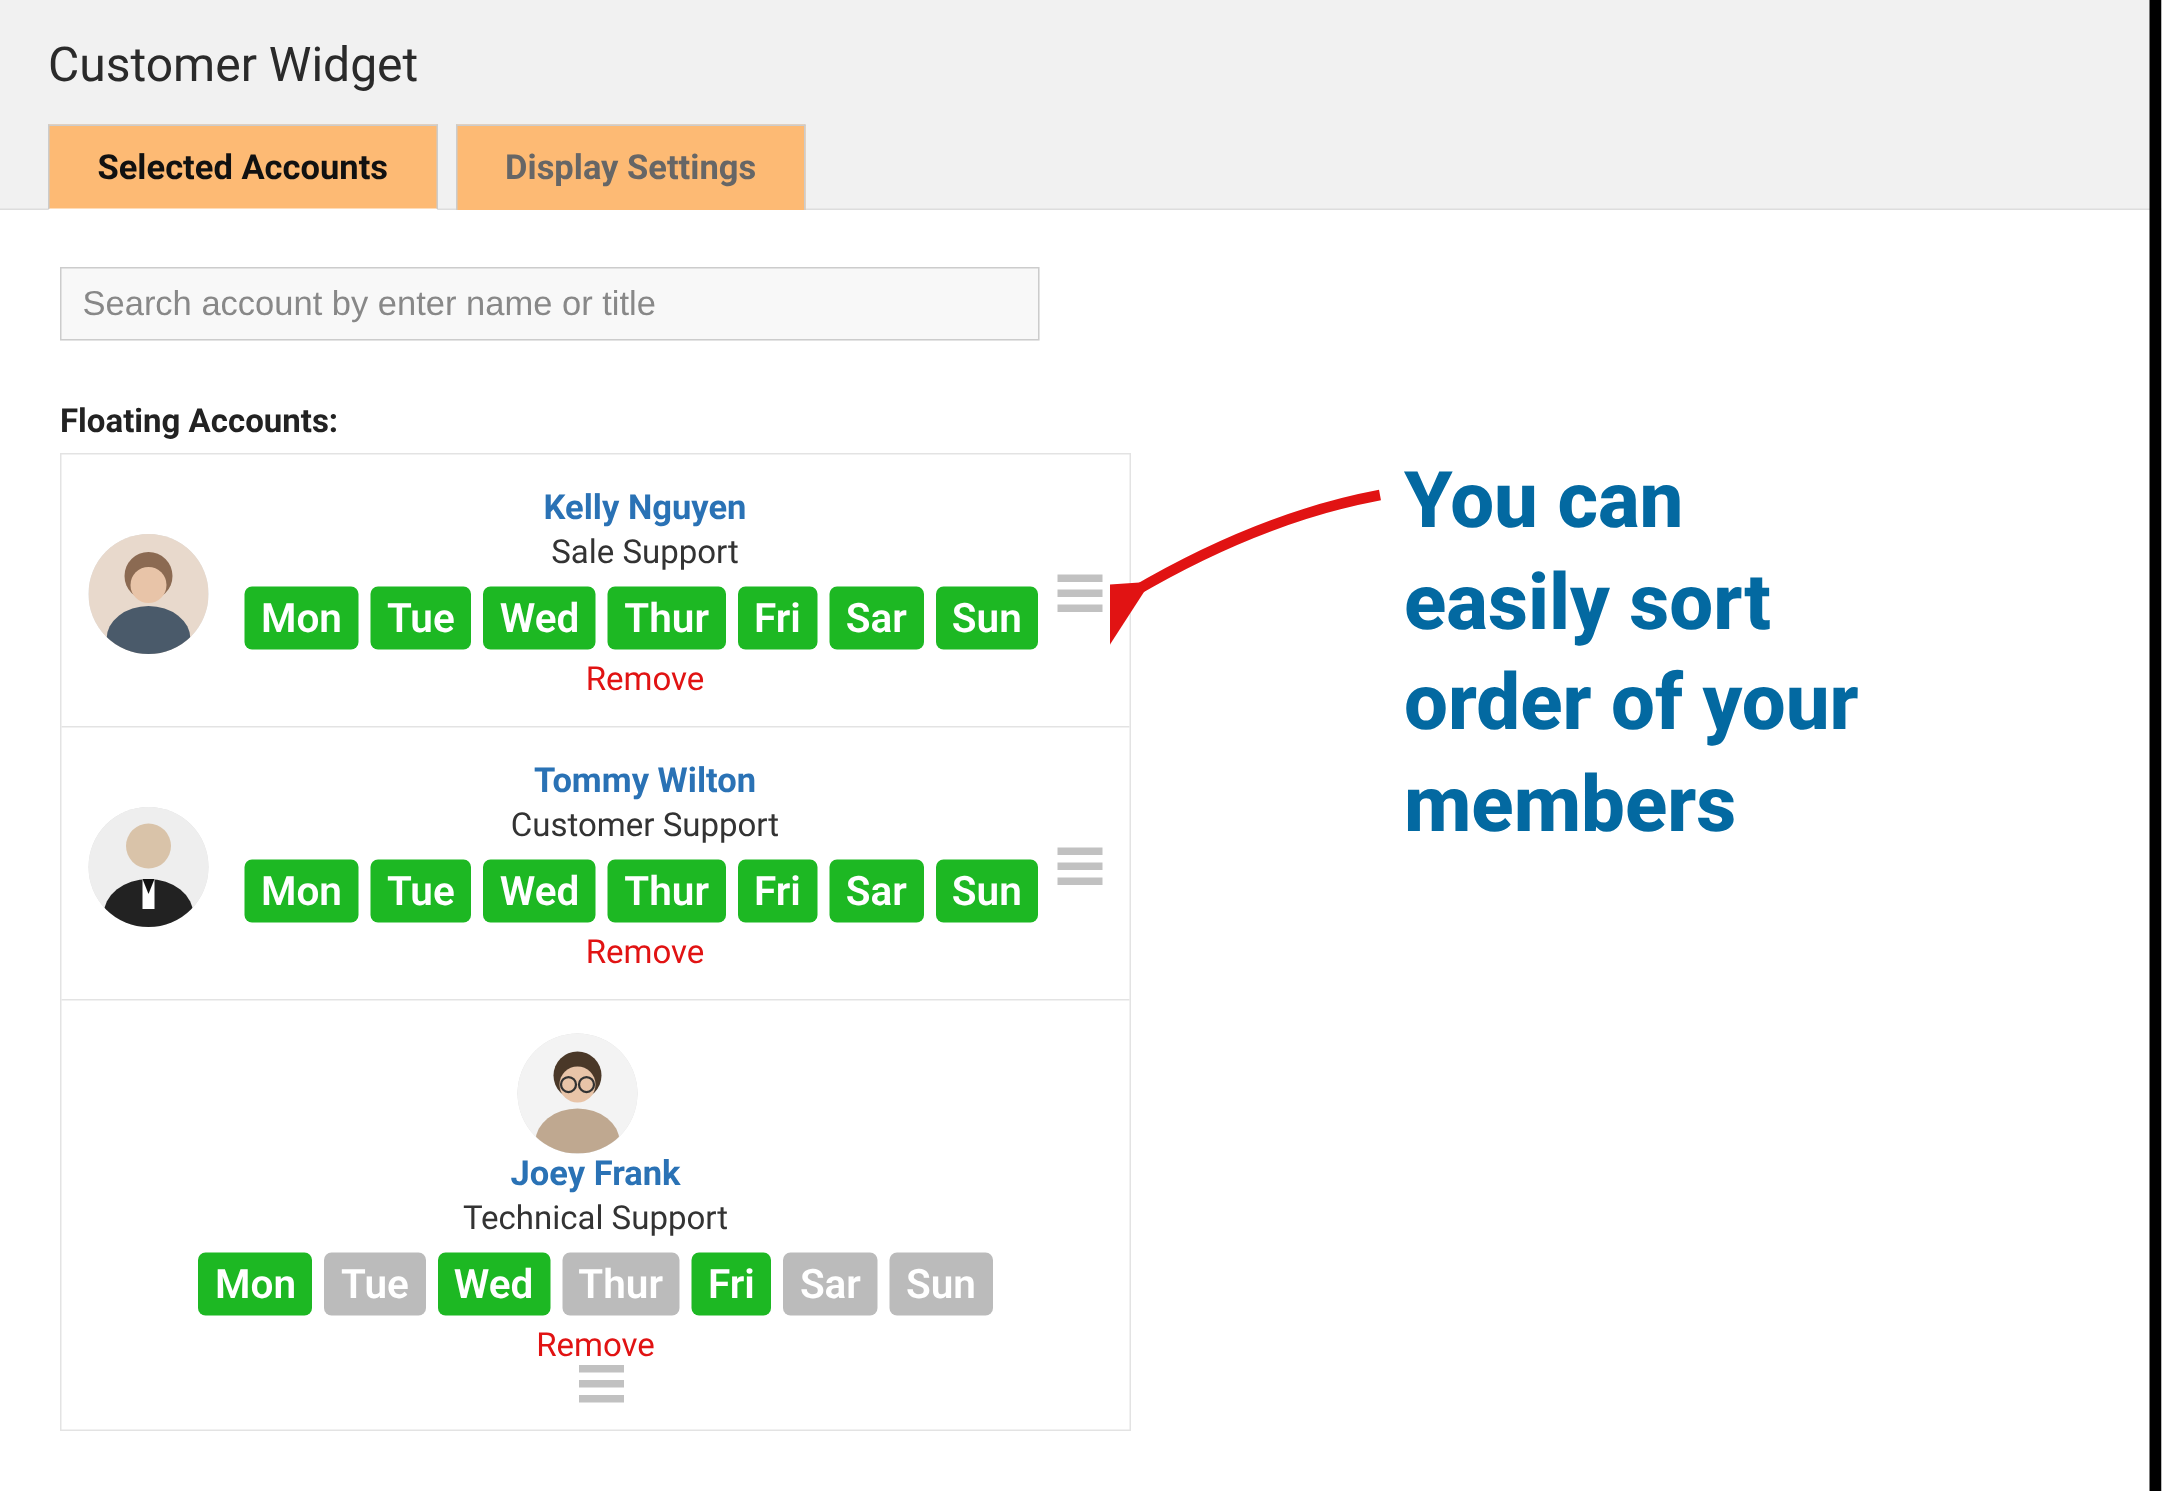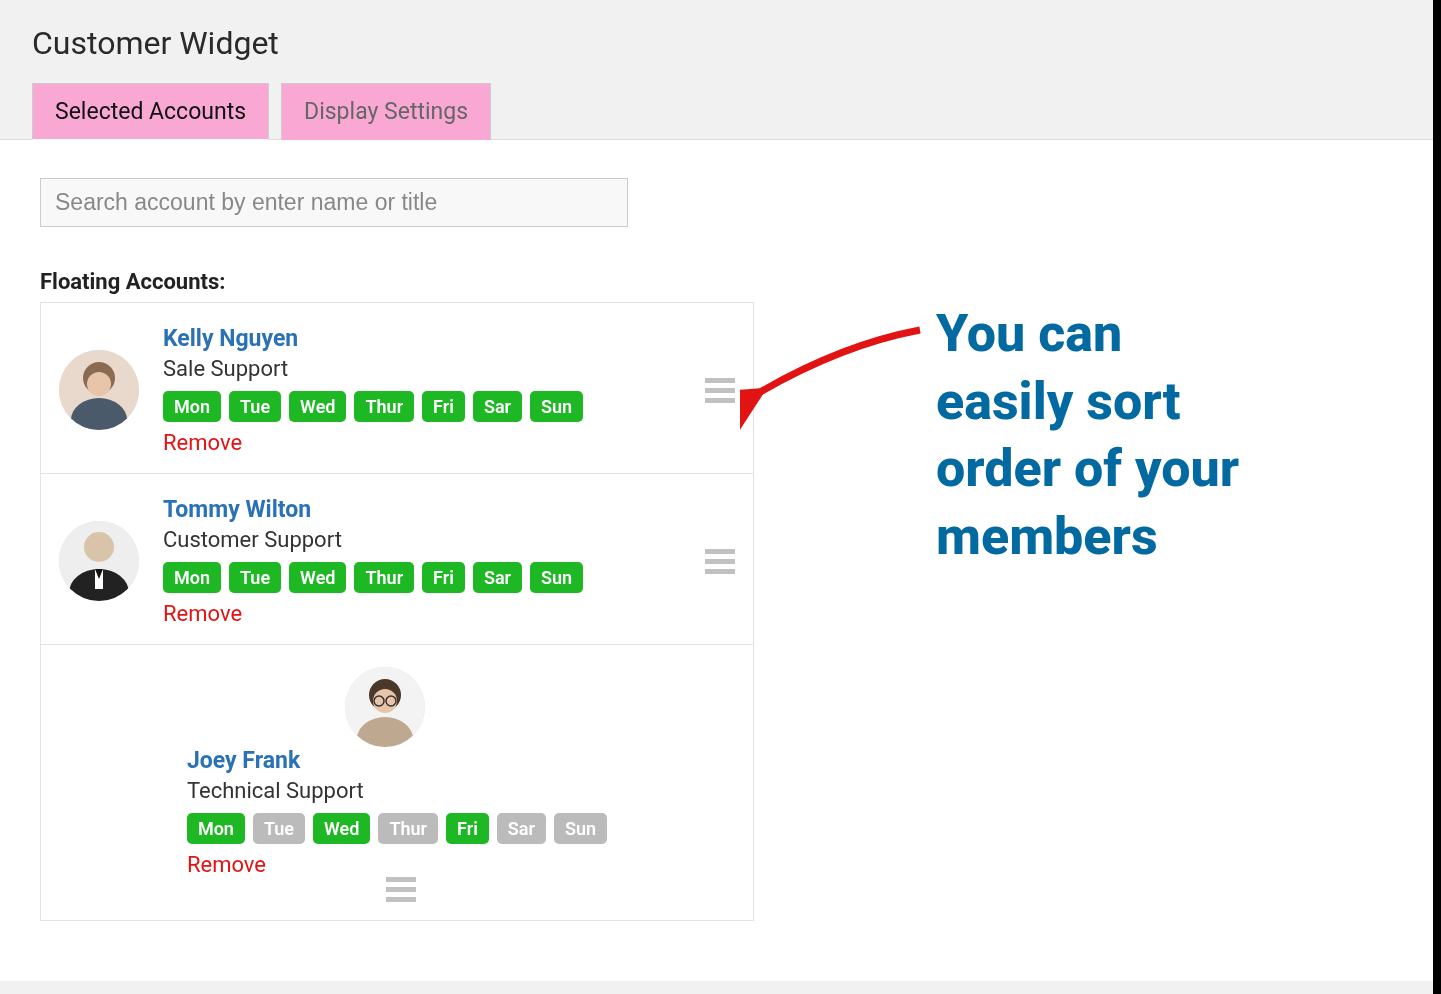--- a/index.html
+++ b/index.html
@@ -18,42 +18,42 @@
       color: #2a2a2a;
       padding: 24px 0 20px 32px;
     }
     .tabs-row {
       display: flex;
       gap: 12px;
       padding-left: 32px;
       border-bottom: 1px solid #ddd;
     }
     .tab {
-      background: #f9a8d4;
+      background: #fdba74;
       border: 1px solid #ccc;
       border-bottom: none;
-      padding: 14px 22px;
+      padding: 14px 32px;
       font-size: 23px;
-      font-weight: 400;
+      font-weight: 700;
       color: #666;
       cursor: pointer;
       position: relative;
       top: 1px;
     }
     .tab.active {
       color: #111;
       border-bottom: 1px solid #fff;
     }
     .panel {
       background: #fff;
       padding: 38px 40px 60px 40px;
       min-height: 820px;
     }
     .search-input {
-      width: 588px;
+      width: 653px;
       font-size: 23px;
       color: #333;
       padding: 10px 14px;
       border: 1px solid #ccc;
       background: #f8f8f8;
     }
     .search-input::placeholder { color: #888; }
     .section-label {
       font-size: 22px;
       font-weight: 700;
@@ -76,41 +76,41 @@
     .avatar {
       width: 80px;
       height: 80px;
       border-radius: 50%;
       background: #ddd;
       flex-shrink: 0;
       margin-right: 24px;
       overflow: hidden;
     }
     .avatar svg { width: 100%; height: 100%; display: block; }
-    .account-info { flex: 1; min-width: 0; }
+    .account-info { flex: 1; min-width: 0; text-align: center; }
     .account-name {
       color: #2a72b5;
       font-size: 23px;
       font-weight: 700;
       margin-bottom: 4px;
       cursor: pointer;
     }
     .account-role {
       font-size: 22px;
       color: #333;
       margin-bottom: 10px;
     }
     .day-pills {
       display: flex;
       gap: 8px;
       margin-bottom: 8px;
     }
     .day-pill {
       color: #fff;
-      font-size: 18px;
+      font-size: 27px;
       font-weight: 600;
       padding: 5px 11px;
       border-radius: 5px;
       cursor: pointer;
     }
     .day-pill.on { background: #1db823; }
     .day-pill.off { background: #bbbbbb; }
     .remove-link {
       color: #e11313;
       font-size: 22px;

